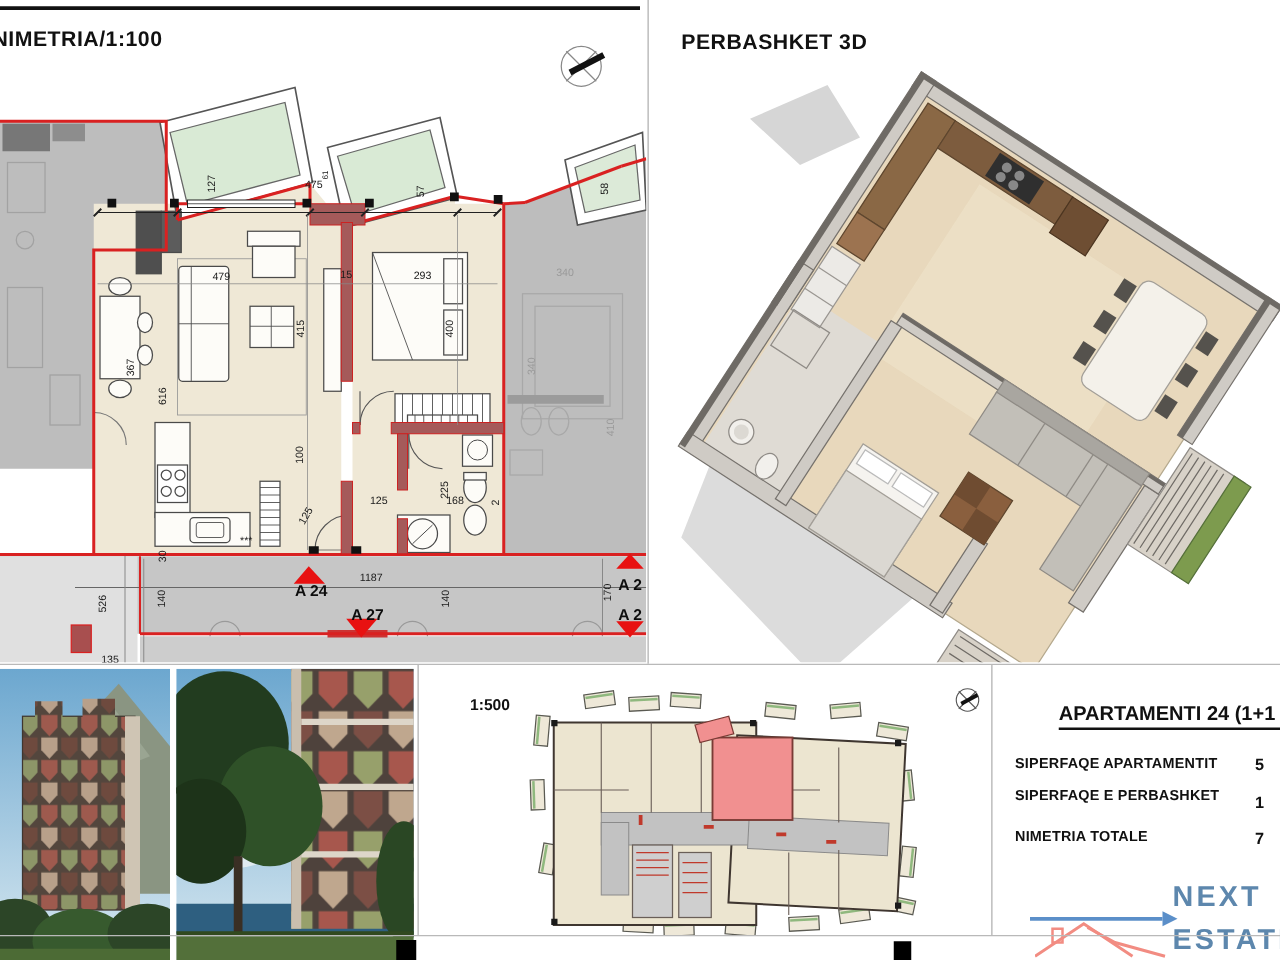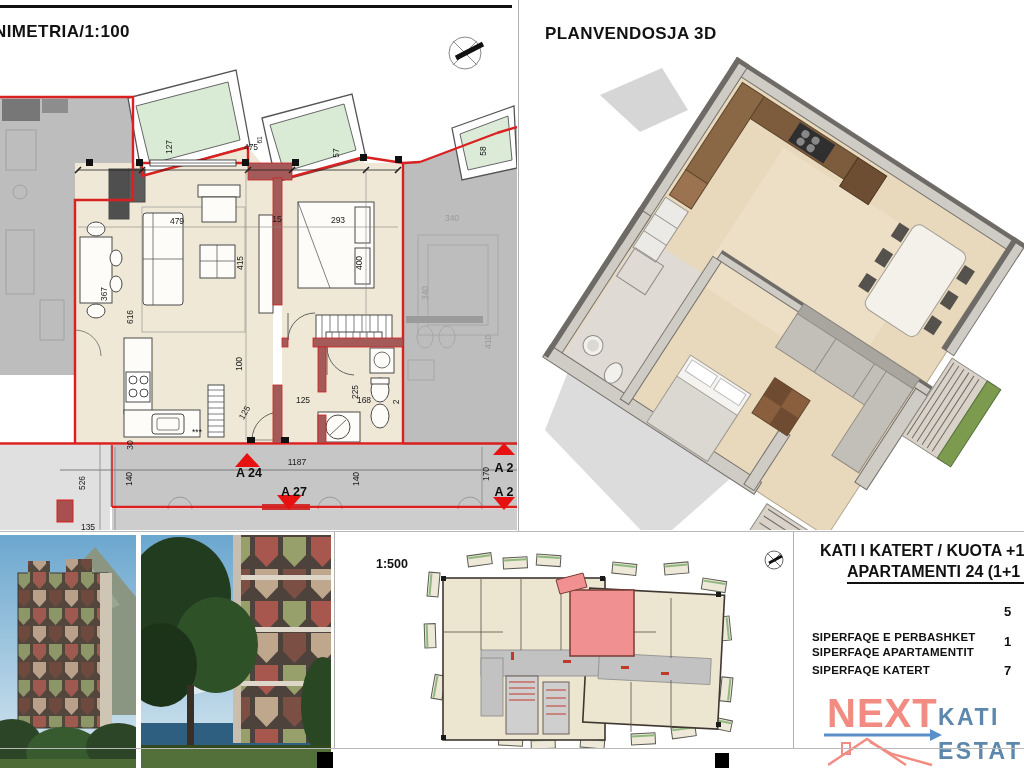--- a/index.html
+++ b/index.html
@@ -250,21 +250,21 @@
         <text class="g" text-anchor="middle" transform="translate(428,293) rotate(-90)">340</text>
         <text class="g" text-anchor="middle" transform="translate(491,342) rotate(-90)">410</text>
         <text class="z" text-anchor="middle" transform="translate(249,477)">A 24</text>
         <text class="z" text-anchor="middle" transform="translate(294,496)">A 27</text>
         <text class="z" text-anchor="middle" transform="translate(504,472)">A 2</text>
         <text class="z" text-anchor="middle" transform="translate(504,496)">A 2</text>
       </g>
   </svg>
 
   <div class="abs vline" style="left:518px;top:0;height:531px;"></div>
-  <div class="abs ptitle" style="left:545px;top:24px;">PLANVENDOSJA 3D</div>
+  <div class="abs ptitle" style="left:545px;top:24px;">PERBASHKET 3D</div>
 
   <svg class="abs" style="left:517px;top:0;" width="507" height="530" viewBox="517 0 507 530">
     <defs>
         <clipPath id="clip3d">
           <rect x="520" y="42" width="504" height="488"></rect>
         </clipPath>
       </defs>
     <g clip-path="url(#clip3d)">
       <polygon points="620,240 545,430 655,545 740,470" fill="#dcdcdc"></polygon>
       <polygon points="600,95 662,68 688,110 640,132" fill="#d6d6d6"></polygon>
@@ -473,38 +473,36 @@
 
     <g>
       <circle cx="443" cy="28" r="9" fill="none" stroke="#555" stroke-width="0.9"></circle>
       <line x1="436" y1="21" x2="450" y2="35" stroke="#555" stroke-width="0.9"></line>
       <line x1="436" y1="35" x2="450" y2="21" stroke="#555" stroke-width="0.9"></line>
       <line x1="438" y1="31" x2="451" y2="24" stroke="#111" stroke-width="3"></line>
     </g>
   </svg>
 
   <div class="abs vline" style="left:793px;top:532px;height:216px;"></div>
-  <div class="abs infoline" style="left:820px;top:542px;">KATI I KATERT / KUOTA +1</div>
   <div class="abs" style="left:847px;top:563px;">
     <span class="infoline u2">APARTAMENTI 24 (1+1</span>
   </div>
 
-  <div class="abs infolbl" style="left:812px;top:605px;margin-top:41px;">SIPERFAQE APARTAMENTIT</div>
+  <div class="abs infolbl" style="left:812px;top:605px;">SIPERFAQE APARTAMENTIT</div>
   <div class="abs infoval" style="left:1004px;top:604px;">5</div>
   <div class="abs infolbl" style="left:812px;top:631px;">SIPERFAQE E PERBASHKET</div>
   <div class="abs infoval" style="left:1004px;top:634px;">1</div>
-  <div class="abs infolbl" style="left:812px;top:664px;">SIPERFAQE KATERT</div>
+  <div class="abs infolbl" style="left:812px;top:664px;">NIMETRIA TOTALE</div>
   <div class="abs infoval" style="left:1004px;top:663px;">7</div>
 
-  <div class="abs logo-next" style="left:827px;top:693px;color:#f28c82;">NEXT</div>
   <svg class="abs" style="left:824px;top:728px;" width="120" height="14" viewBox="0 0 120 14">
     <line x1="0" y1="7" x2="106" y2="7" stroke="#5b8fc9" stroke-width="3"></line>
     <polygon points="106,1 118,7 106,13" fill="#5b8fc9"></polygon>
   </svg>
-  <div class="abs logo-blue" style="left:938px;top:706px;color:#5d87ad;">KATI</div>
+  <div class="abs logo-blue" style="left:938px;top:706px;color:#5d87ad;">NEXT</div>
   <div class="abs logo-blue" style="left:938px;top:740px;color:#5d87ad;">ESTATE</div>
   <svg class="abs" style="left:828px;top:734px;" width="120" height="34" viewBox="0 0 120 34">
     <polyline points="0,31 39,5 78,31" fill="none" stroke="#f28c82" stroke-width="2.4"></polyline>
     <rect x="14" y="9" width="8" height="11" fill="none" stroke="#f28c82" stroke-width="2"></rect>
     <polyline points="42,8 64,20 104,31" fill="none" stroke="#f28c82" stroke-width="2.4"></polyline>
   </svg>
 
   <div class="abs hline" style="left:0;top:748px;width:1024px;"></div>
   <div class="abs blk" style="left:317px;top:752px;width:16px;height:16px;"></div>
   <div class="abs blk" style="left:715px;top:753px;width:14px;height:15px;"></div>

